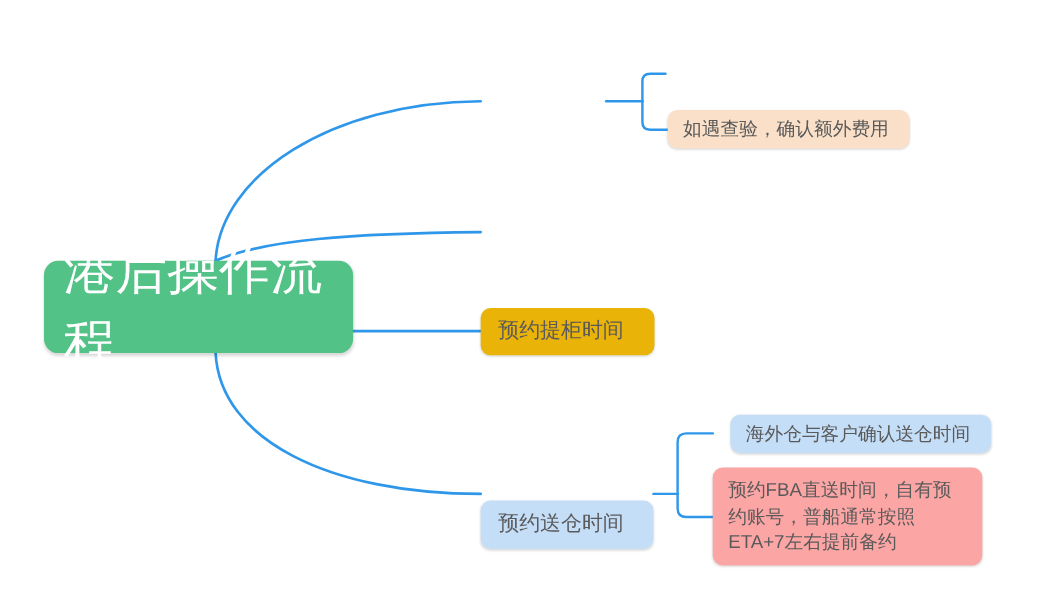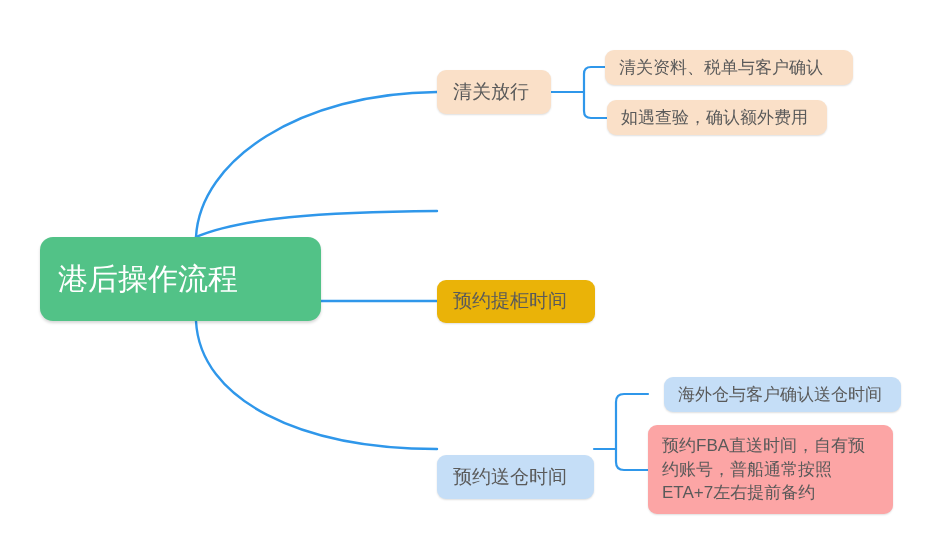--- a/index.html
+++ b/index.html
@@ -37,21 +37,21 @@
     white-space: pre-line;
   }
   .node-root {
     left: 40px;
     top: 237px;
     width: 281px;
     height: 84px;
     border-radius: 13px;
     background: #52c287;
     color: #ffffff;
-    font-size: 30px;
+    font-size: 47px;
     padding: 0 18px;
     box-shadow: 0 2px 3px rgba(0,0,0,0.16);
   }
   .node-branch {
     font-size: 19px;
     padding: 0 16px;
   }
   .node-leaf {
     font-size: 17px;
     padding: 0 14px;
@@ -97,23 +97,21 @@
     <path d="M 584 92 L 584 74 Q 584 67 591 67 L 605 67" stroke="#2f97ea" stroke-width="2.2" fill="none" stroke-linecap="round"></path>
     <path d="M 584 92 L 584 111 Q 584 118 591 118 L 607 118" stroke="#2f97ea" stroke-width="2.2" fill="none" stroke-linecap="round"></path>
 
     <path d="M 594 449 L 616 449" stroke="#2f97ea" stroke-width="2.2" fill="none" stroke-linecap="round"></path>
     <path d="M 616 449 L 616 402 Q 616 394 624 394 L 648 394" stroke="#2f97ea" stroke-width="2.2" fill="none" stroke-linecap="round"></path>
     <path d="M 616 449 L 616 462 Q 616 470 624 470 L 648 470" stroke="#2f97ea" stroke-width="2.2" fill="none" stroke-linecap="round"></path>
   </svg>
 
   <div class="node node-root">港后操作流程</div>
 
-  <div class="node node-branch n-b1">清关放行</div>
 
-  <div class="node node-leaf n-b1c1">清关资料、税单与客户确认</div>
 
   <div class="node node-leaf n-b1c2">如遇查验，确认额外费用</div>
 
 
   <div class="node node-branch n-b3">预约提柜时间</div>
 
   <div class="node node-branch n-b4">预约送仓时间</div>
 
   <div class="node node-leaf n-b4c1">海外仓与客户确认送仓时间</div>
 

